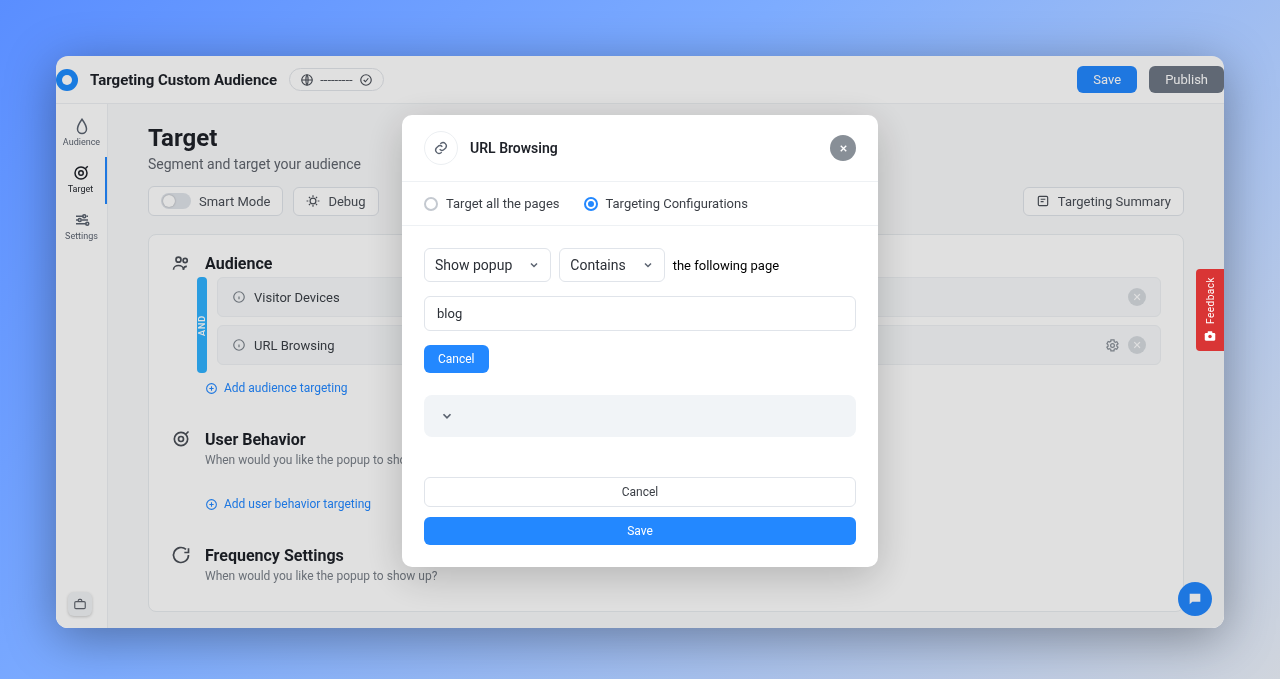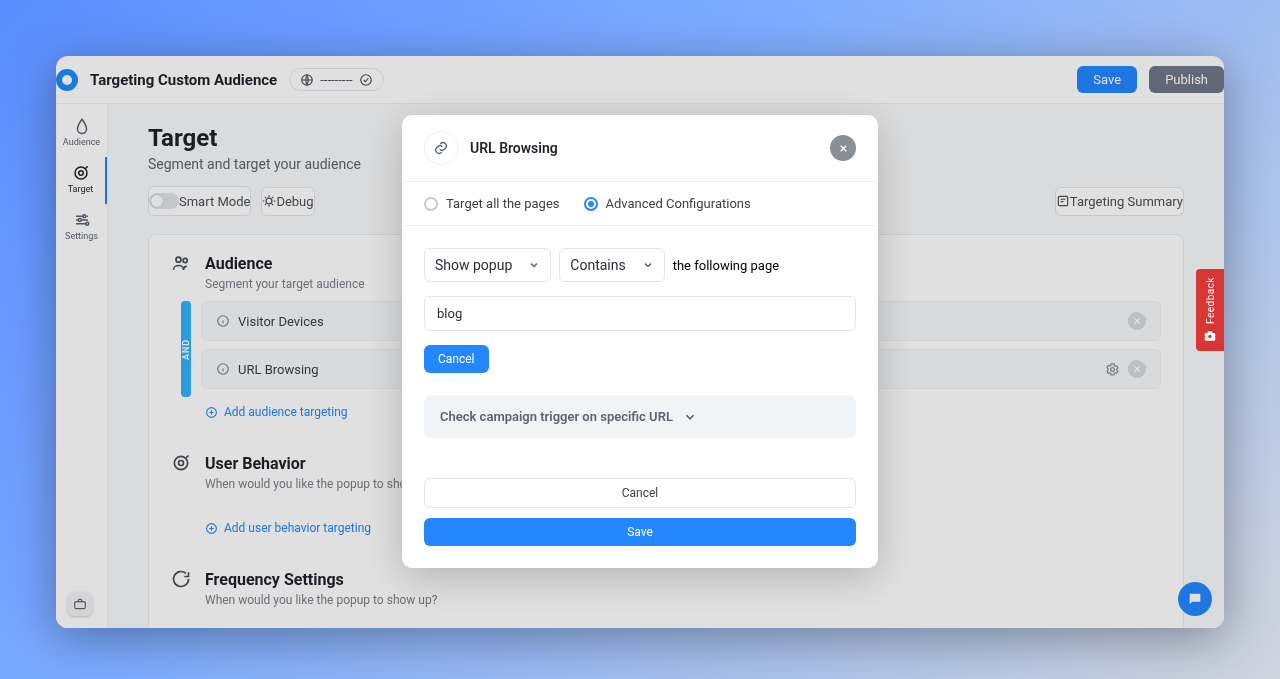--- a/index.html
+++ b/index.html
@@ -25,31 +25,31 @@
 .sidenav-item.active { border-right:2px solid #2388ff; }
 .sidenav-ico { width:18px; height:18px; color:#5b6370; display:block; margin:0 auto 2px; }
 .sidenav-label { font-size:9px; color:#5b6370; }
 .sidenav-item.active .sidenav-label, .sidenav-item.active .sidenav-ico { color:#1e2128; }
 
 .content { flex:1; background:#f9fafb; padding:20px 40px; overflow:auto; }
 .content h1 { font-size:24px; font-weight:700; color:#1e2128; margin-bottom:4px;}
 .content .sub { font-size:14px; color:#60656e; margin-bottom:14px; }
 
 .controls-row { display:flex; align-items:center; gap:10px; margin-bottom:18px; }
-.chip { display:flex; align-items:center; border:1px solid #e0e4ea; border-radius:6px; padding:6px 0; font-size:13px; color:#4a4f57; background:#fff; }
+.chip { display:flex; align-items:center; gap:8px; border:1px solid #e0e4ea; border-radius:6px; padding:6px 12px; font-size:13px; color:#4a4f57; background:#fff; }
 .toggle { width:30px; height:16px; border-radius:10px; background:#e0e4ea; position:relative; }
 .toggle::after { content:""; position:absolute; left:2px; top:2px; width:12px; height:12px; border-radius:50%; background:#fff; box-shadow:0 0 2px rgba(0,0,0,0.3); }
 .controls-spacer { flex:1; }
 
 .card { background:#fff; border:1px solid #e8ecef; border-radius:8px; padding:18px 22px; }
 .sec-head { display:flex; align-items:center; gap:14px; margin-bottom:4px;}
 .sec-head svg { width:20px; height:20px; color:#4a4f57; }
 .sec-title { font-size:16px; font-weight:700; color:#1e2128; }
 .sec-sub { font-size:12px; color:#7a8089; margin-left:34px; margin-bottom:10px;}
-.and-wrap { display:flex; margin-left:10px; margin-bottom:8px;}
+.and-wrap { display:flex; margin-left:26px; margin-bottom:8px;}
 .and-bar { width:10px; background:#2fb2ff; border-radius:4px; margin-right:10px; display:flex; align-items:center; justify-content:center; color:#fff; writing-mode:vertical-rl; transform:rotate(180deg); font-size:9px; font-weight:600; letter-spacing:1px; }
 .rules { flex:1; }
 .rule-row { background:#f7f9fb; border:1px solid #eef1f4; border-radius:6px; padding:10px 14px; display:flex; align-items:center; gap:8px; margin-bottom:8px; font-size:13px; color:#3b3f46; }
 .rule-row .spacer { flex:1; }
 .rule-ico { width:14px; height:14px; color:#7a8089; }
 .round-btn { width:18px; height:18px; border-radius:50%; background:#d7dbe0; display:flex; align-items:center; justify-content:center; color:#fff; font-size:11px; cursor:pointer; }
 .gear-btn { color:#8a9099; cursor:pointer; }
 .addlink { display:flex; align-items:center; gap:6px; font-size:12px; color:#2388ff; cursor:pointer; margin-left:34px; margin-bottom:18px; }
 .addlink svg { width:13px; height:13px; }
 
@@ -181,21 +181,20 @@
 
         <div class="sec-head">
           <svg viewBox="0 0 24 24" fill="none" stroke="currentColor" stroke-width="2">
               <circle cx="9" cy="8" r="3"></circle>
               <path d="M3 20c0-3 3-5 6-5s6 2 6 5"></path>
               <circle cx="17" cy="9" r="2.5"></circle>
               <path d="M15 20c0-2.5 2-4 4-4"></path>
             </svg>
           <div class="sec-title">Audience</div>
         </div>
-        <div class="sec-sub">Segment your target audience</div>
 
         <div class="and-wrap">
           <div class="and-bar">AND</div>
           <div class="rules">
             <div class="rule-row">
               <svg class="rule-ico" viewBox="0 0 24 24" fill="none" stroke="currentColor" stroke-width="2">
                   <circle cx="12" cy="12" r="9"></circle>
                   <path d="M12 8h0M12 11v5"></path>
                 </svg>
               <span>Visitor Devices</span>
@@ -291,21 +290,21 @@
     </div>
   </div>
 
   <div class="radio-row">
     <div class="radio-opt">
       <div class="radio"></div>
       <span>Target all the pages</span>
     </div>
     <div class="radio-opt">
       <div class="radio checked"></div>
-      <span>Advanced Configurations</span>
+      <span>Targeting Configurations</span>
     </div>
   </div>
 
   <div class="modal-body">
     <div class="rule-builder">
       <div class="select">
         <span>Show popup</span>
         <svg viewBox="0 0 24 24" fill="none" stroke="currentColor" stroke-width="3">
             <path d="M6 9l6 6 6-6"></path>
           </svg>
@@ -317,21 +316,20 @@
           </svg>
       </div>
       <span>the following page</span>
     </div>
 
     <input class="text-input" value="blog" style="">
 
     <button class="btn btn-primary btn-sm">Cancel</button>
 
     <div class="check-row">
-      <span>Check campaign trigger on specific URL</span>
       <svg viewBox="0 0 24 24" fill="none" stroke="currentColor" stroke-width="3">
           <path d="M6 9l6 6 6-6"></path>
         </svg>
     </div>
   </div>
 
   <div class="modal-footer">
     <button class="btn btn-ghost btn-sm">Cancel</button>
     <button class="btn btn-primary btn-sm">Save</button>
   </div>

